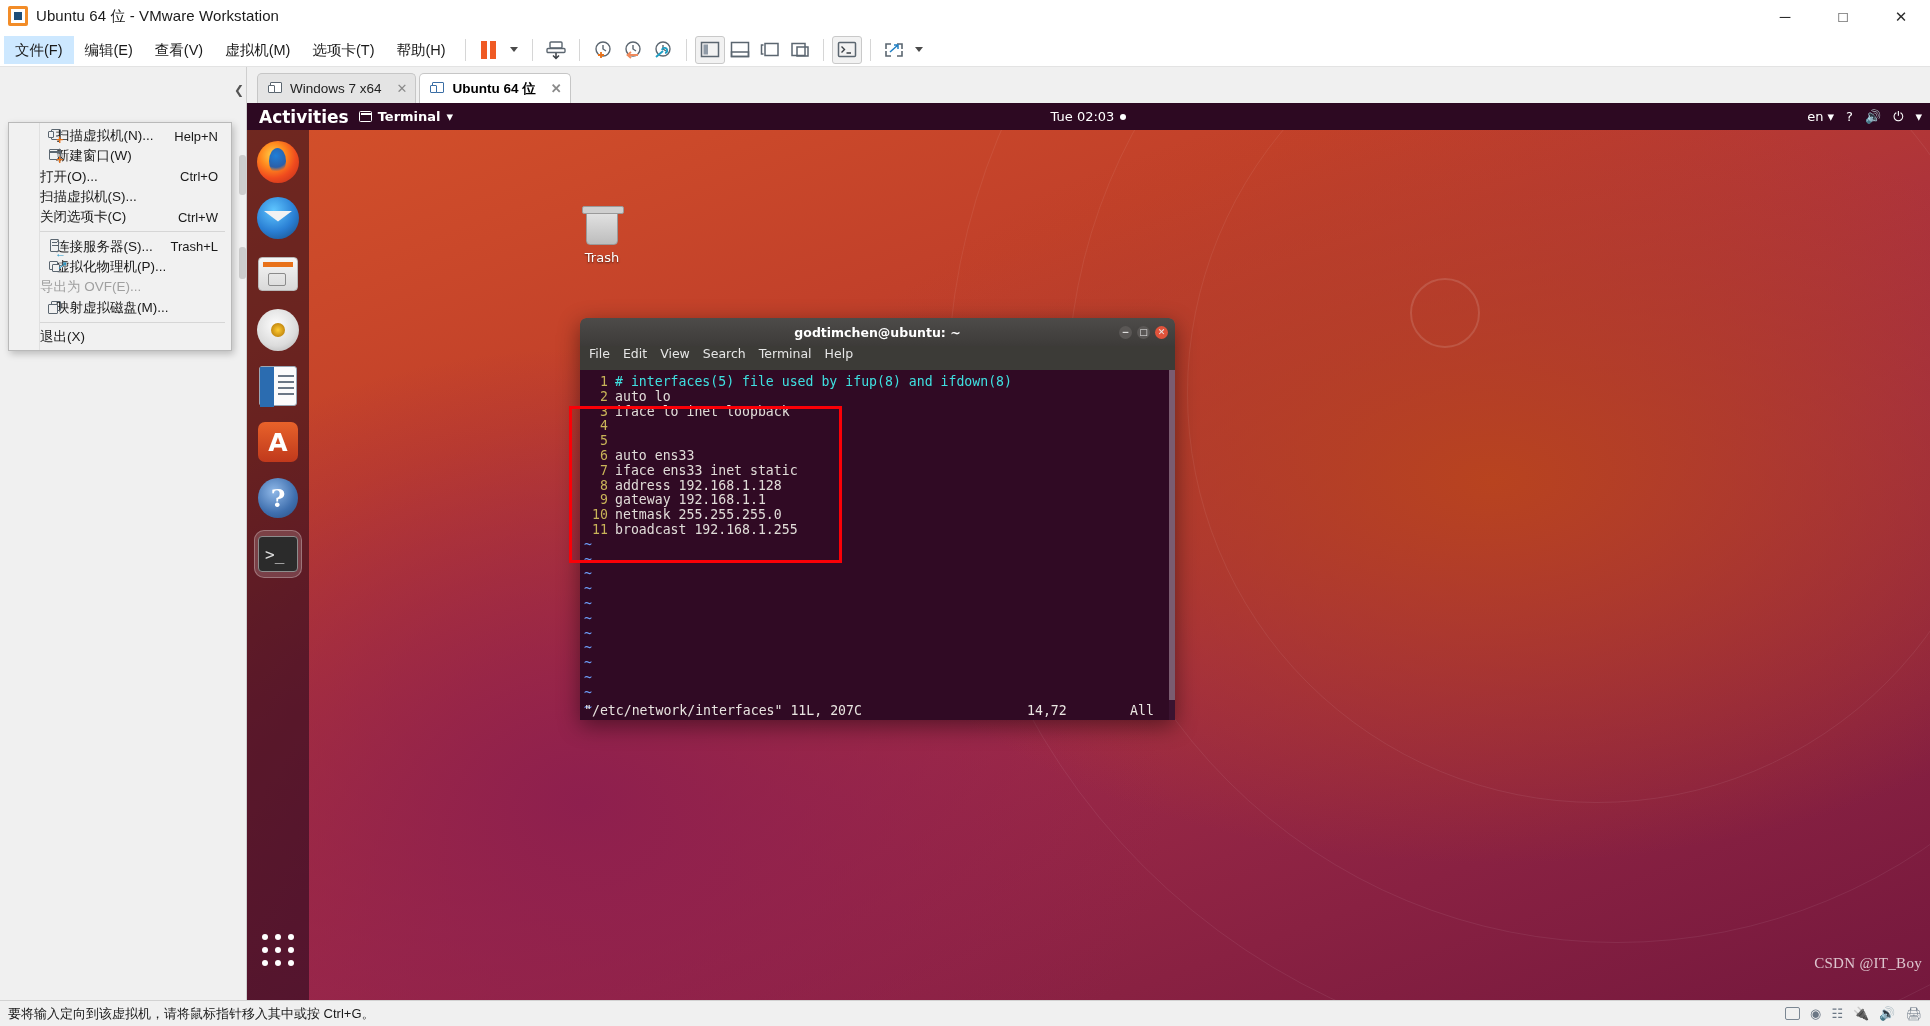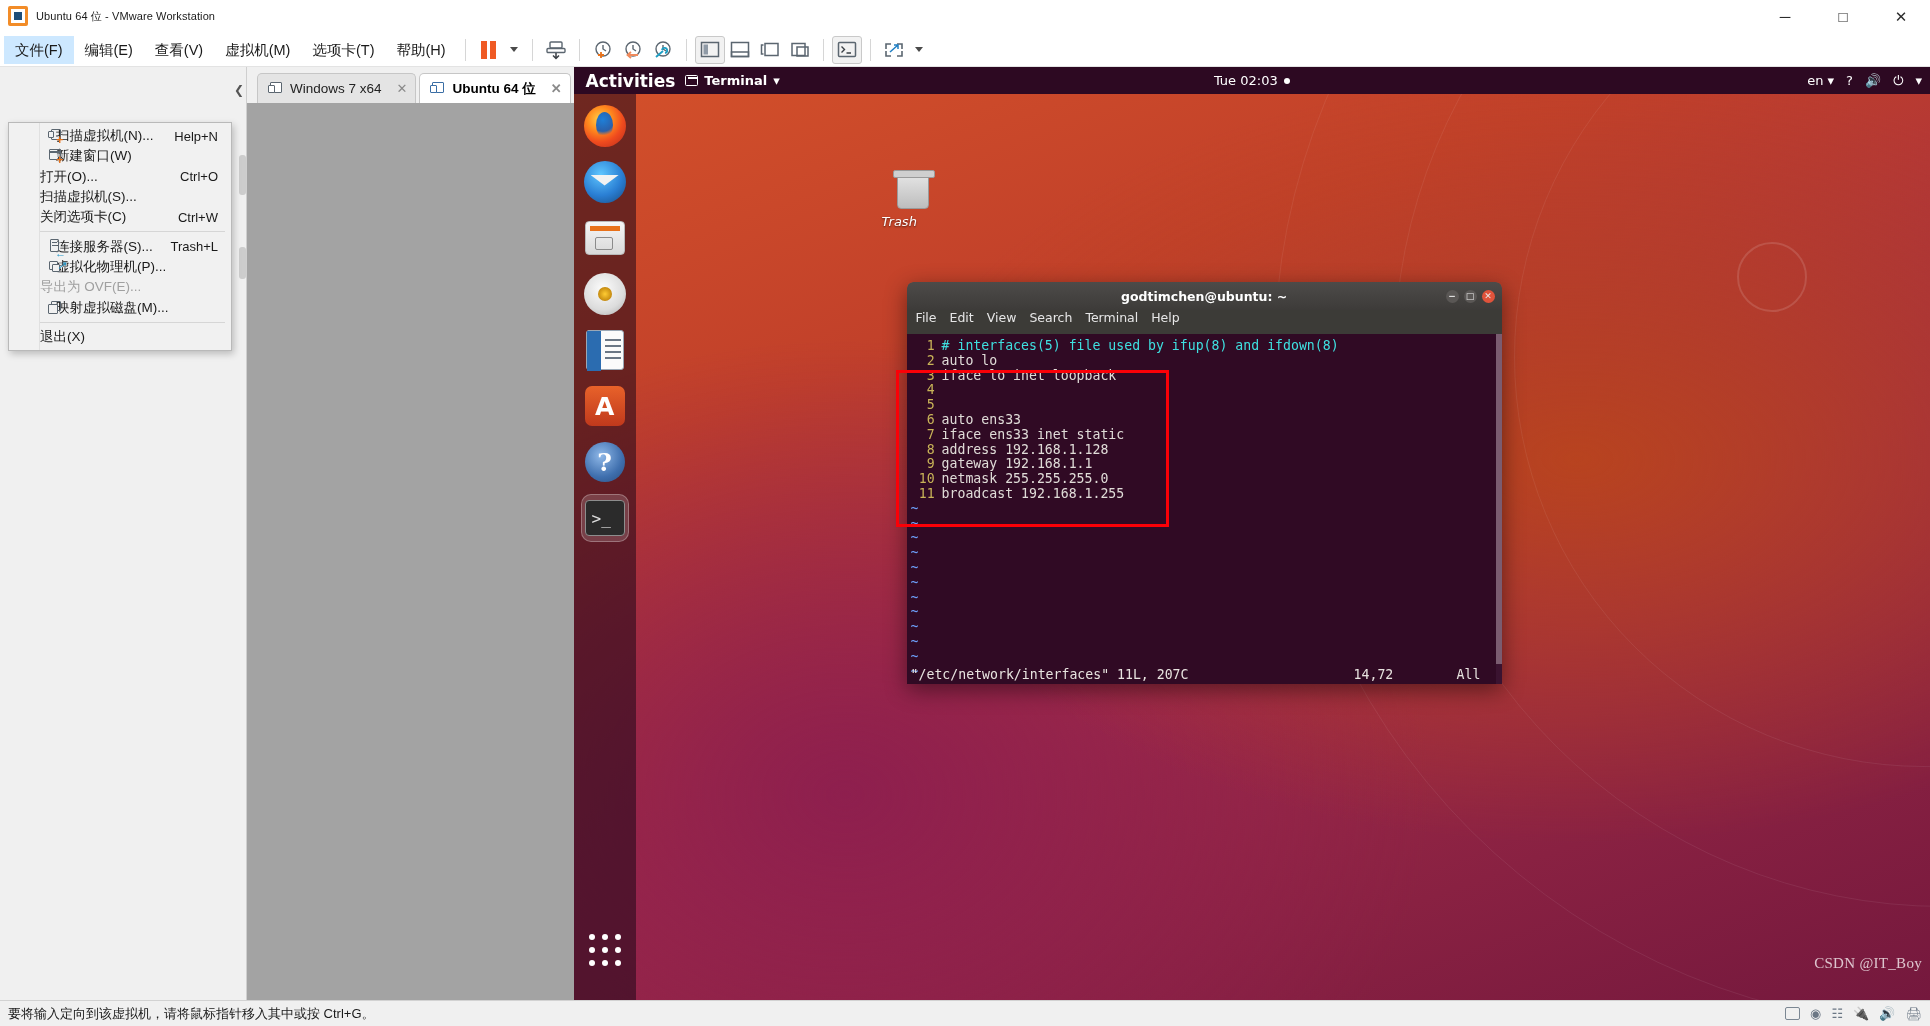--- a/index.html
+++ b/index.html
@@ -25,21 +25,21 @@
   #app-logo { width: 20px; height: 20px; margin-left: 8px; margin-right: 8px; position: relative; }
   #app-logo .sq-out {
     position: absolute; left: 0; top: 0; width: 20px; height: 20px;
     border: 3px solid #f28c28; border-radius: 2px; background: #ffffff;
   }
   #app-logo .sq-in {
     position: absolute; left: 6px; top: 6px; width: 8px; height: 8px;
     background: #1f4e79;
   }
   #app-title {
-    font-size: 11px; color: #1a1a1a; letter-spacing: .1px;
+    font-size: 15px; color: #1a1a1a; letter-spacing: .1px;
   }
   .win-btns { position: absolute; right: 0; top: 0; height: 33px; display: flex; }
   .win-btn {
     width: 58px; height: 33px; display: flex; align-items: center; justify-content: center;
     font-size: 15px; color: #2b2b2b;
   }
 
   
   #menubar {
     height: 34px; min-height: 34px; background: #ffffff;
@@ -69,21 +69,21 @@
     width: 247px; min-width: 247px; background: #f0f0f0;
     border-right: 1px solid #cfcfcf; position: relative;
   }
   #lib-collapse {
     position: absolute; right: 2px; top: 16px; font-size: 12px; color: #555;
   }
   #lib-scroll-a { position:absolute; left:239px; top:88px; width:7px; height:40px; background:#cdcdcd; border-radius:3px;}
   #lib-scroll-b { position:absolute; left:239px; top:180px; width:7px; height:32px; background:#cdcdcd; border-radius:3px;}
 
   
-  #vm-area { flex: 1; display: flex; flex-direction: row; background: #a3a3a3; }
+  #vm-area { flex: 1; display: flex; flex-direction: column; background: #a3a3a3; }
   #tabstrip {
     height: 36px; min-height: 36px; display: flex; align-items: flex-end;
     padding-left: 10px; background: #f0f0f0;
   }
   .vtab {
     height: 30px; display: flex; align-items: center; gap: 7px;
     padding: 0 8px 0 10px; border: 1px solid #c6c6c6; border-bottom: none;
     border-radius: 5px 5px 0 0; background: #e4e4e4; margin-right: 3px;
     font-size: 13.5px; color: #222; cursor: default; min-width: 132px;
   }
@@ -184,21 +184,21 @@
     display:flex;align-items:center;justify-content:flex-start;padding-left:6px;
   }
   .appsgrid {
     width: 34px; height: 34px; display: grid;
     grid-template-columns: repeat(3, 1fr); grid-template-rows: repeat(3, 1fr);
     gap: 5px; align-items: center; justify-items: center;
   }
   .appsgrid i { width: 6px; height: 6px; background: #ffffff; border-radius: 50%; display: block; }
 
   
-  #trash { position: absolute; left: 308px; top: 108px; width: 62px; color: #fff; font-style: italic; }
+  #trash { position: absolute; left: 324px; top: 108px; width: 62px; text-align: center; color: #fff; }
   #trash .can {
     width: 32px; height: 34px; margin: 0 auto 5px;
     background: linear-gradient(#e3e3e3,#bdbdbd); border-radius: 2px 2px 4px 4px;
     border: 1px solid #9a9a9a; position: relative;
   }
   #trash .can:before {
     content:""; position:absolute; left:-5px; top:-6px; width:40px; height:6px;
     background:#cfcfcf; border:1px solid #9a9a9a; border-radius:2px;
   }
   #trash .lbl { font-size: 13px; font-family:"DejaVu Sans",sans-serif; text-shadow: 0 1px 2px rgba(0,0,0,.6); }

